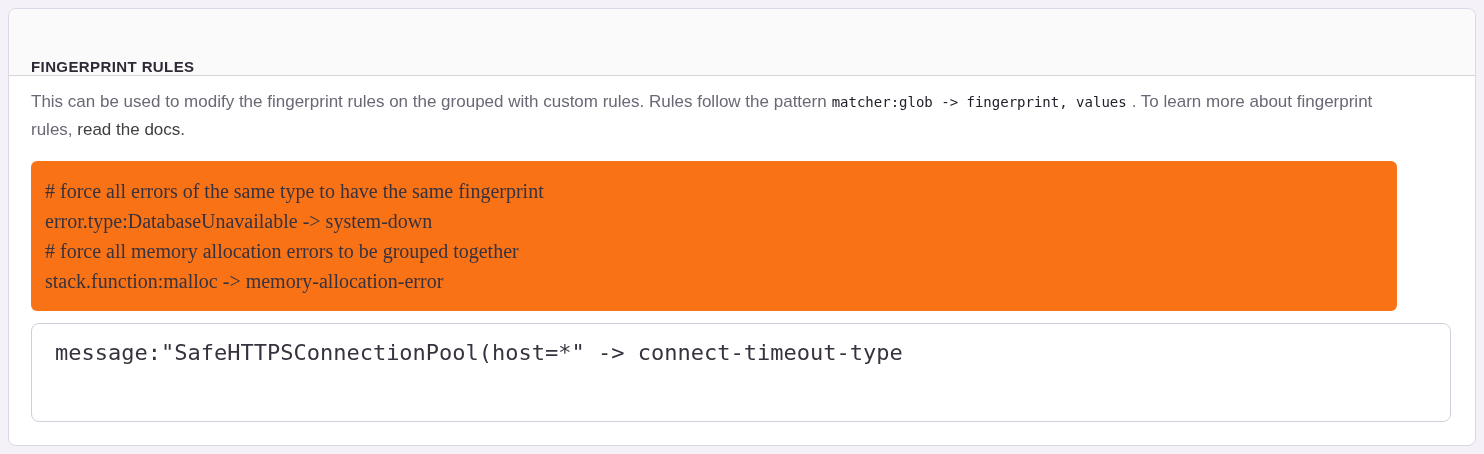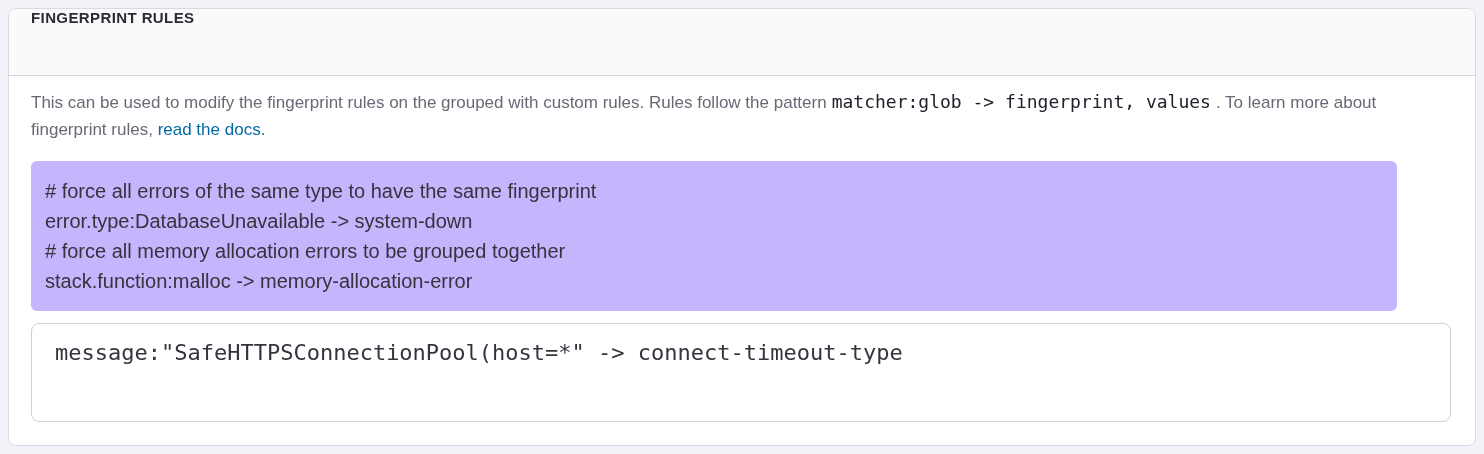--- a/index.html
+++ b/index.html
@@ -25,21 +25,21 @@
     display: flex;
     flex-direction: column;
   }
   .card-header {
     box-sizing: border-box;
     flex: none;
     height: 67px;
     background: #fafafb;
     border-bottom: 1px solid #d6d3dd;
     display: flex;
-    align-items: flex-start;
+    align-items: flex-end;
     padding: 0 22px;
   }
   .card-header h2 {
     margin: 0;
     font-size: 15px;
     font-weight: 700;
     letter-spacing: 0.4px;
     color: #2f2936;
   }
   .card-body {
@@ -49,36 +49,36 @@
   }
   .desc {
     margin: 0;
     max-width: 1352px;
     font-size: 17px;
     line-height: 27px;
     color: #6b6876;
   }
   .desc code {
     font-family: "DejaVu Sans Mono", monospace;
-    font-size: 18px;
+    font-size: 14px;
     line-height: 27px;
     color: #24202b;
     padding: 0 5px;
   }
   .desc a {
-    color: #0369a1;
+    color: #404040;
     text-decoration: none;
     cursor: pointer;
   }
   .example {
     margin: 18px 54px 0 0;
-    background: #c4b5fd;
+    background: #f97316;
     border-radius: 6px;
     padding: 15px 14px;
-    font-family: Liberation Sans, sans-serif;
+    font-family: Liberation Serif, serif;
     font-size: 20px;
     line-height: 30px;
     color: #37323e;
     white-space: pre;
     overflow: hidden;
   }
   .rules-input {
     display: block;
     box-sizing: border-box;
     margin-top: 12px;

